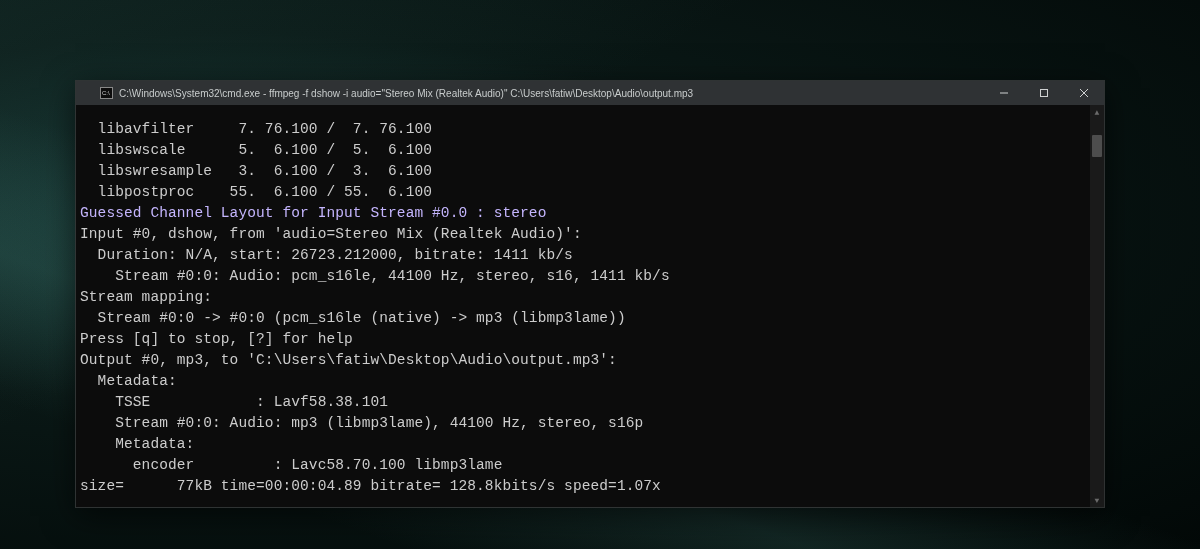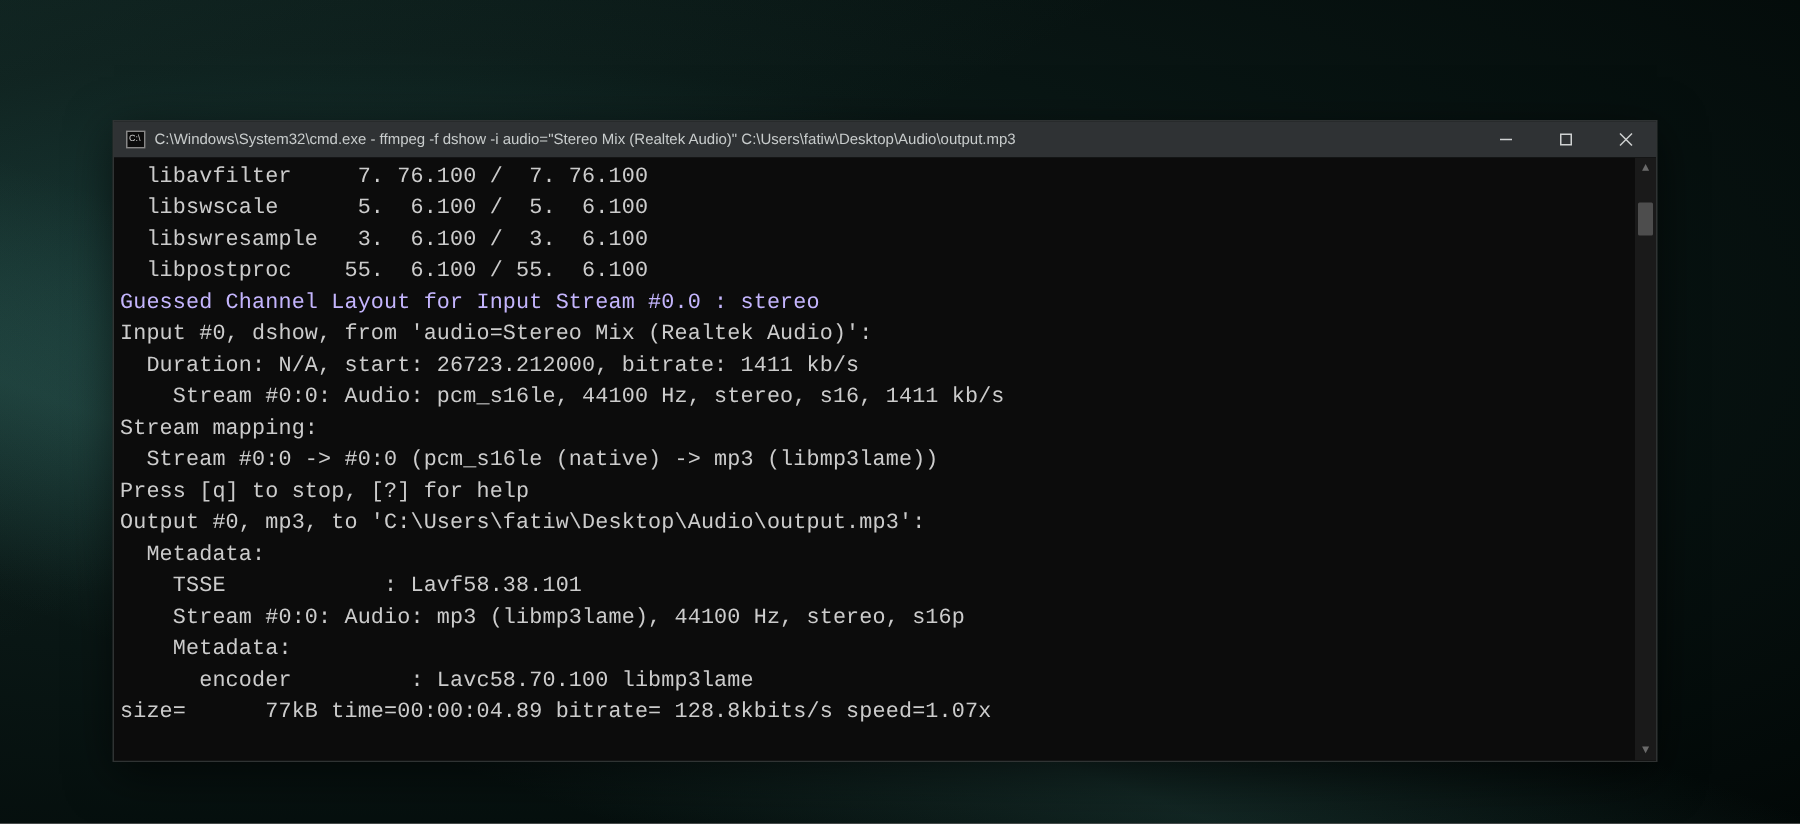--- a/index.html
+++ b/index.html
@@ -33,21 +33,21 @@
     flex-direction: column;
   }
   .titlebar {
     height: 24px;
     background: rgba(58,62,64,0.78);
     display: flex;
     align-items: center;
     color: #c8cccc;
     font-family: 'Segoe UI', Tahoma, sans-serif;
     font-size: 10px;
-    padding-left: 8px;
+    padding-left: 24px;
     user-select: none;
     justify-content: center;
   }
   .titlebar .cmd-icon {
     width: 13px;
     height: 12px;
     background: #0c0c0c;
     border: 1px solid #888;
     margin-right: 6px;
     position: relative;
@@ -82,21 +82,21 @@
   .client {
     flex: 1;
     position: relative;
     background: #0c0c0c;
     overflow: hidden;
     font-size: 14.5px;
     line-height: 21px;
     color: #cccccc;
   }
   .console-body {
-    padding: 3px 4px 0 4px;
+    padding: 14px 4px 0 4px;
     white-space: pre;
     letter-spacing: 0.1px;
   }
   .y { color: #c4b5fd; }
 
   .scrollbar {
     position: absolute;
     right: 0;
     top: 0;
     bottom: 0;

